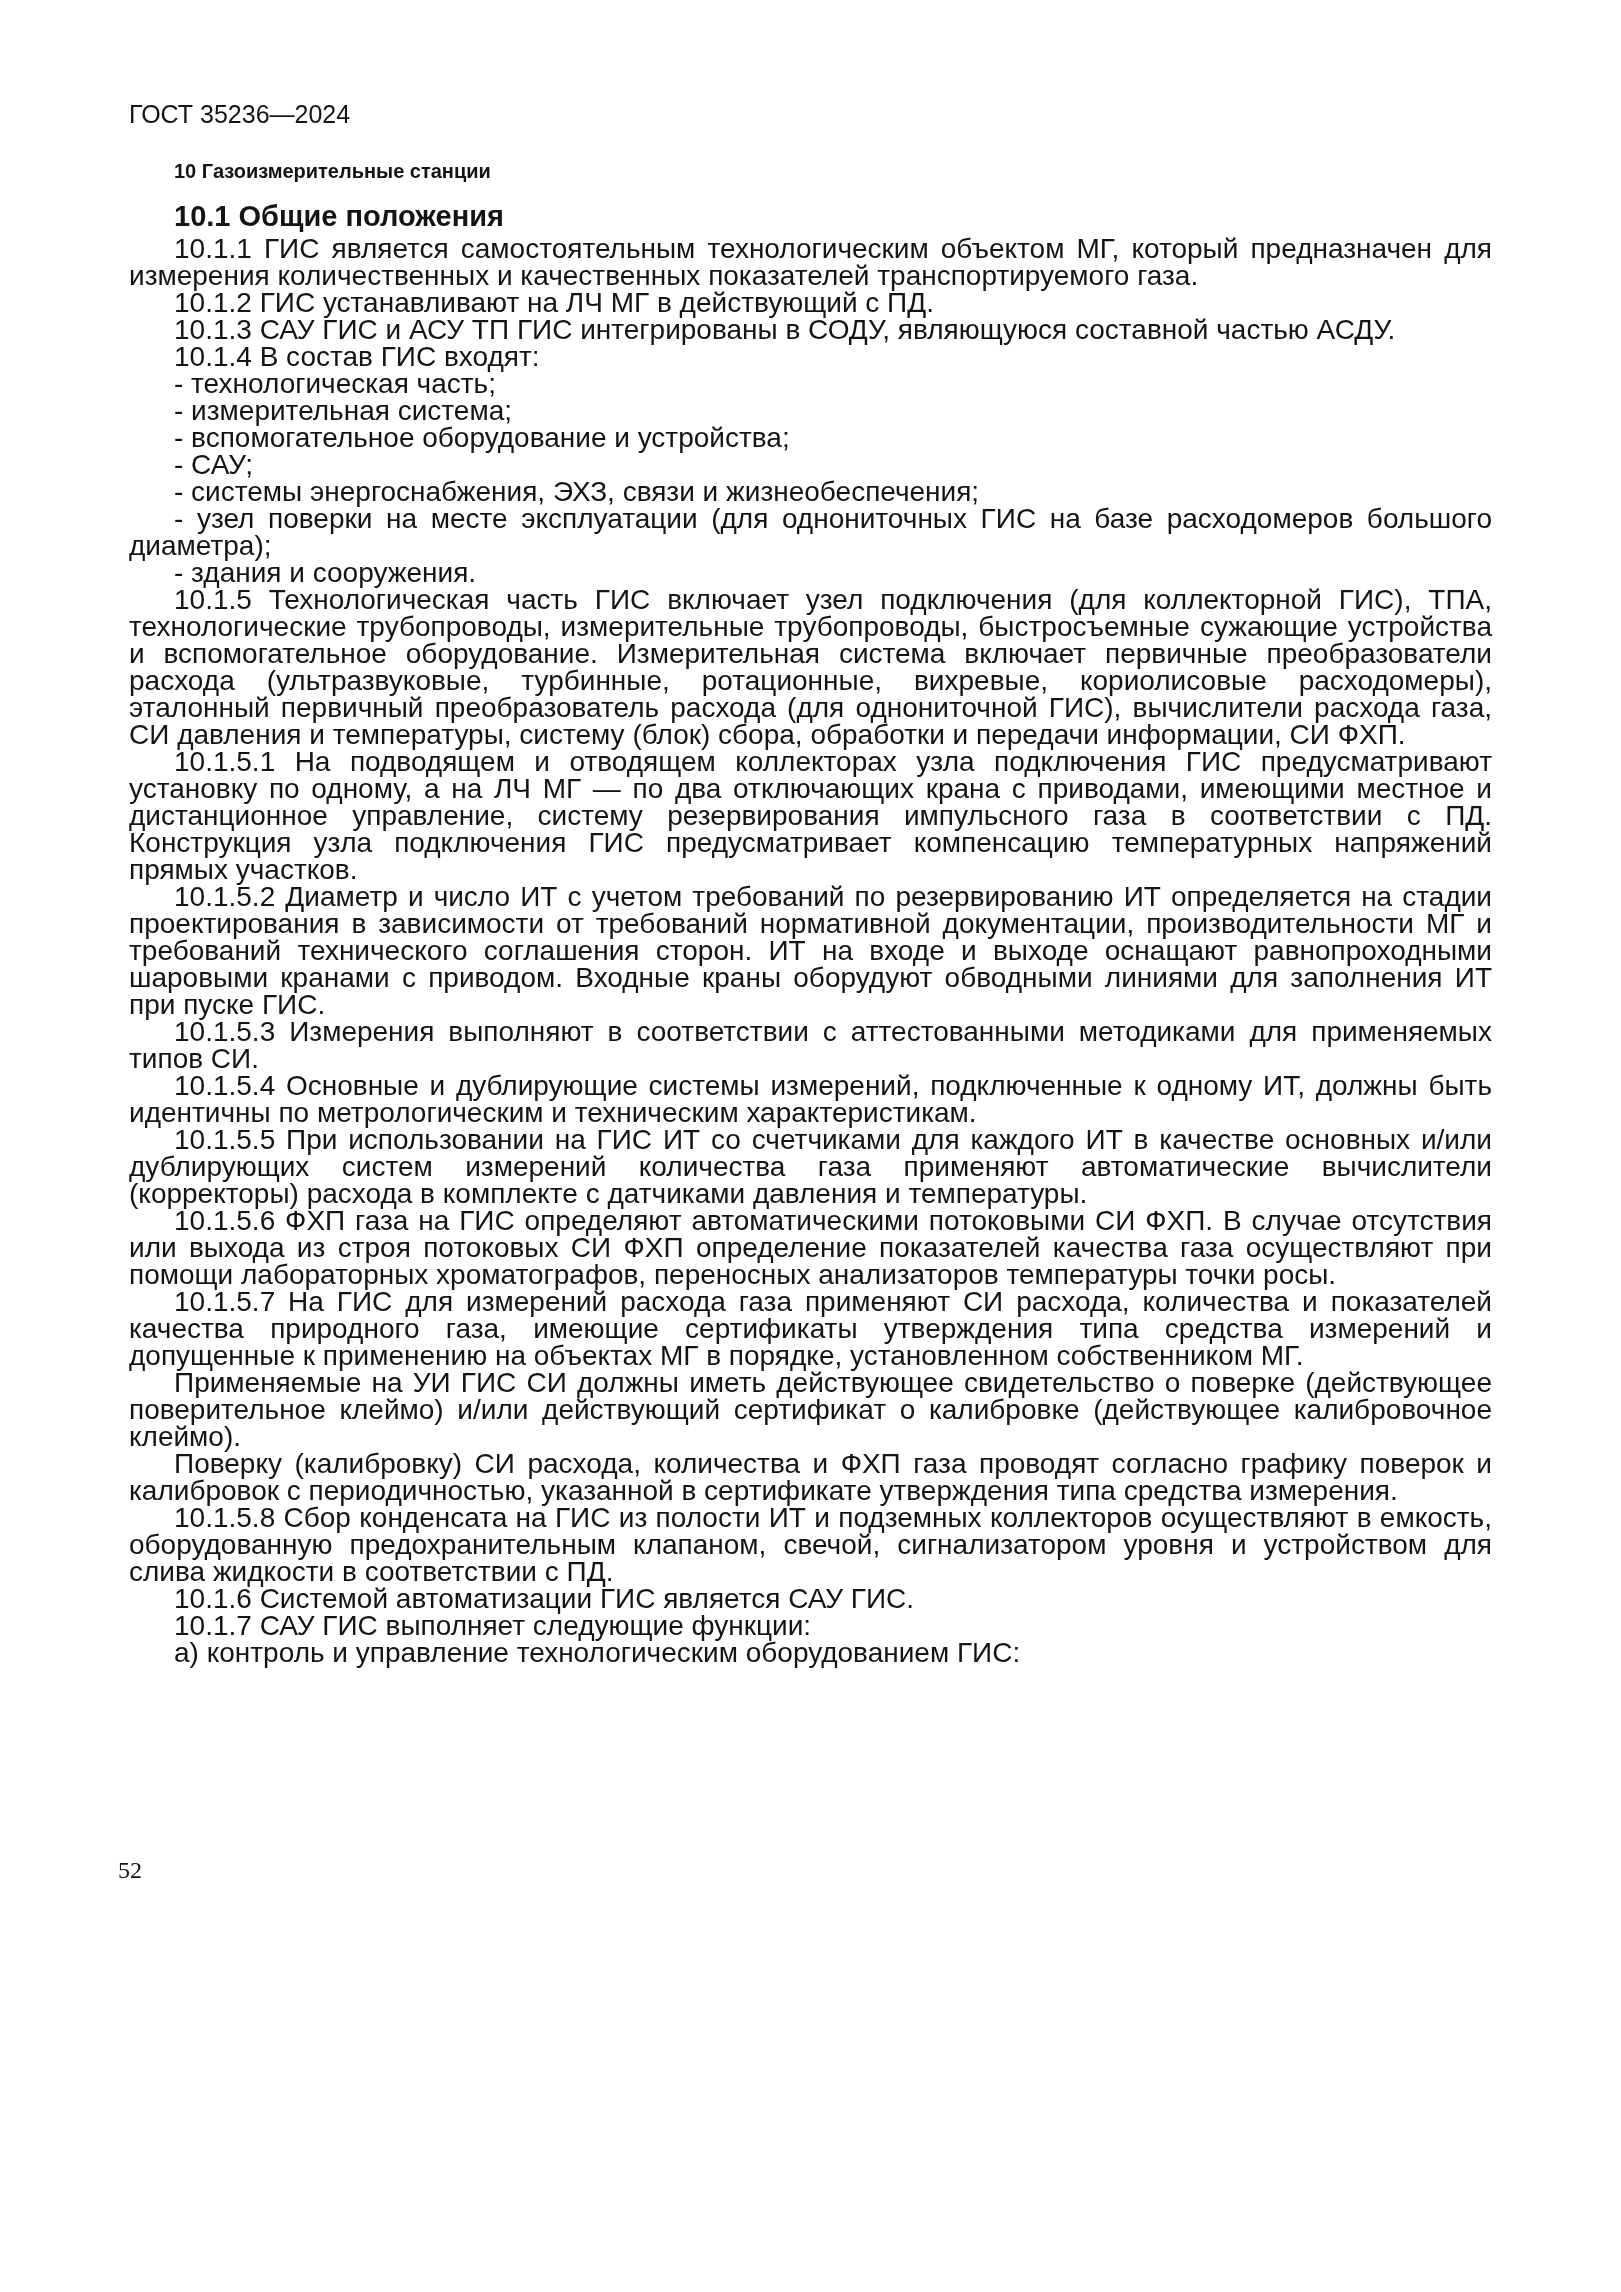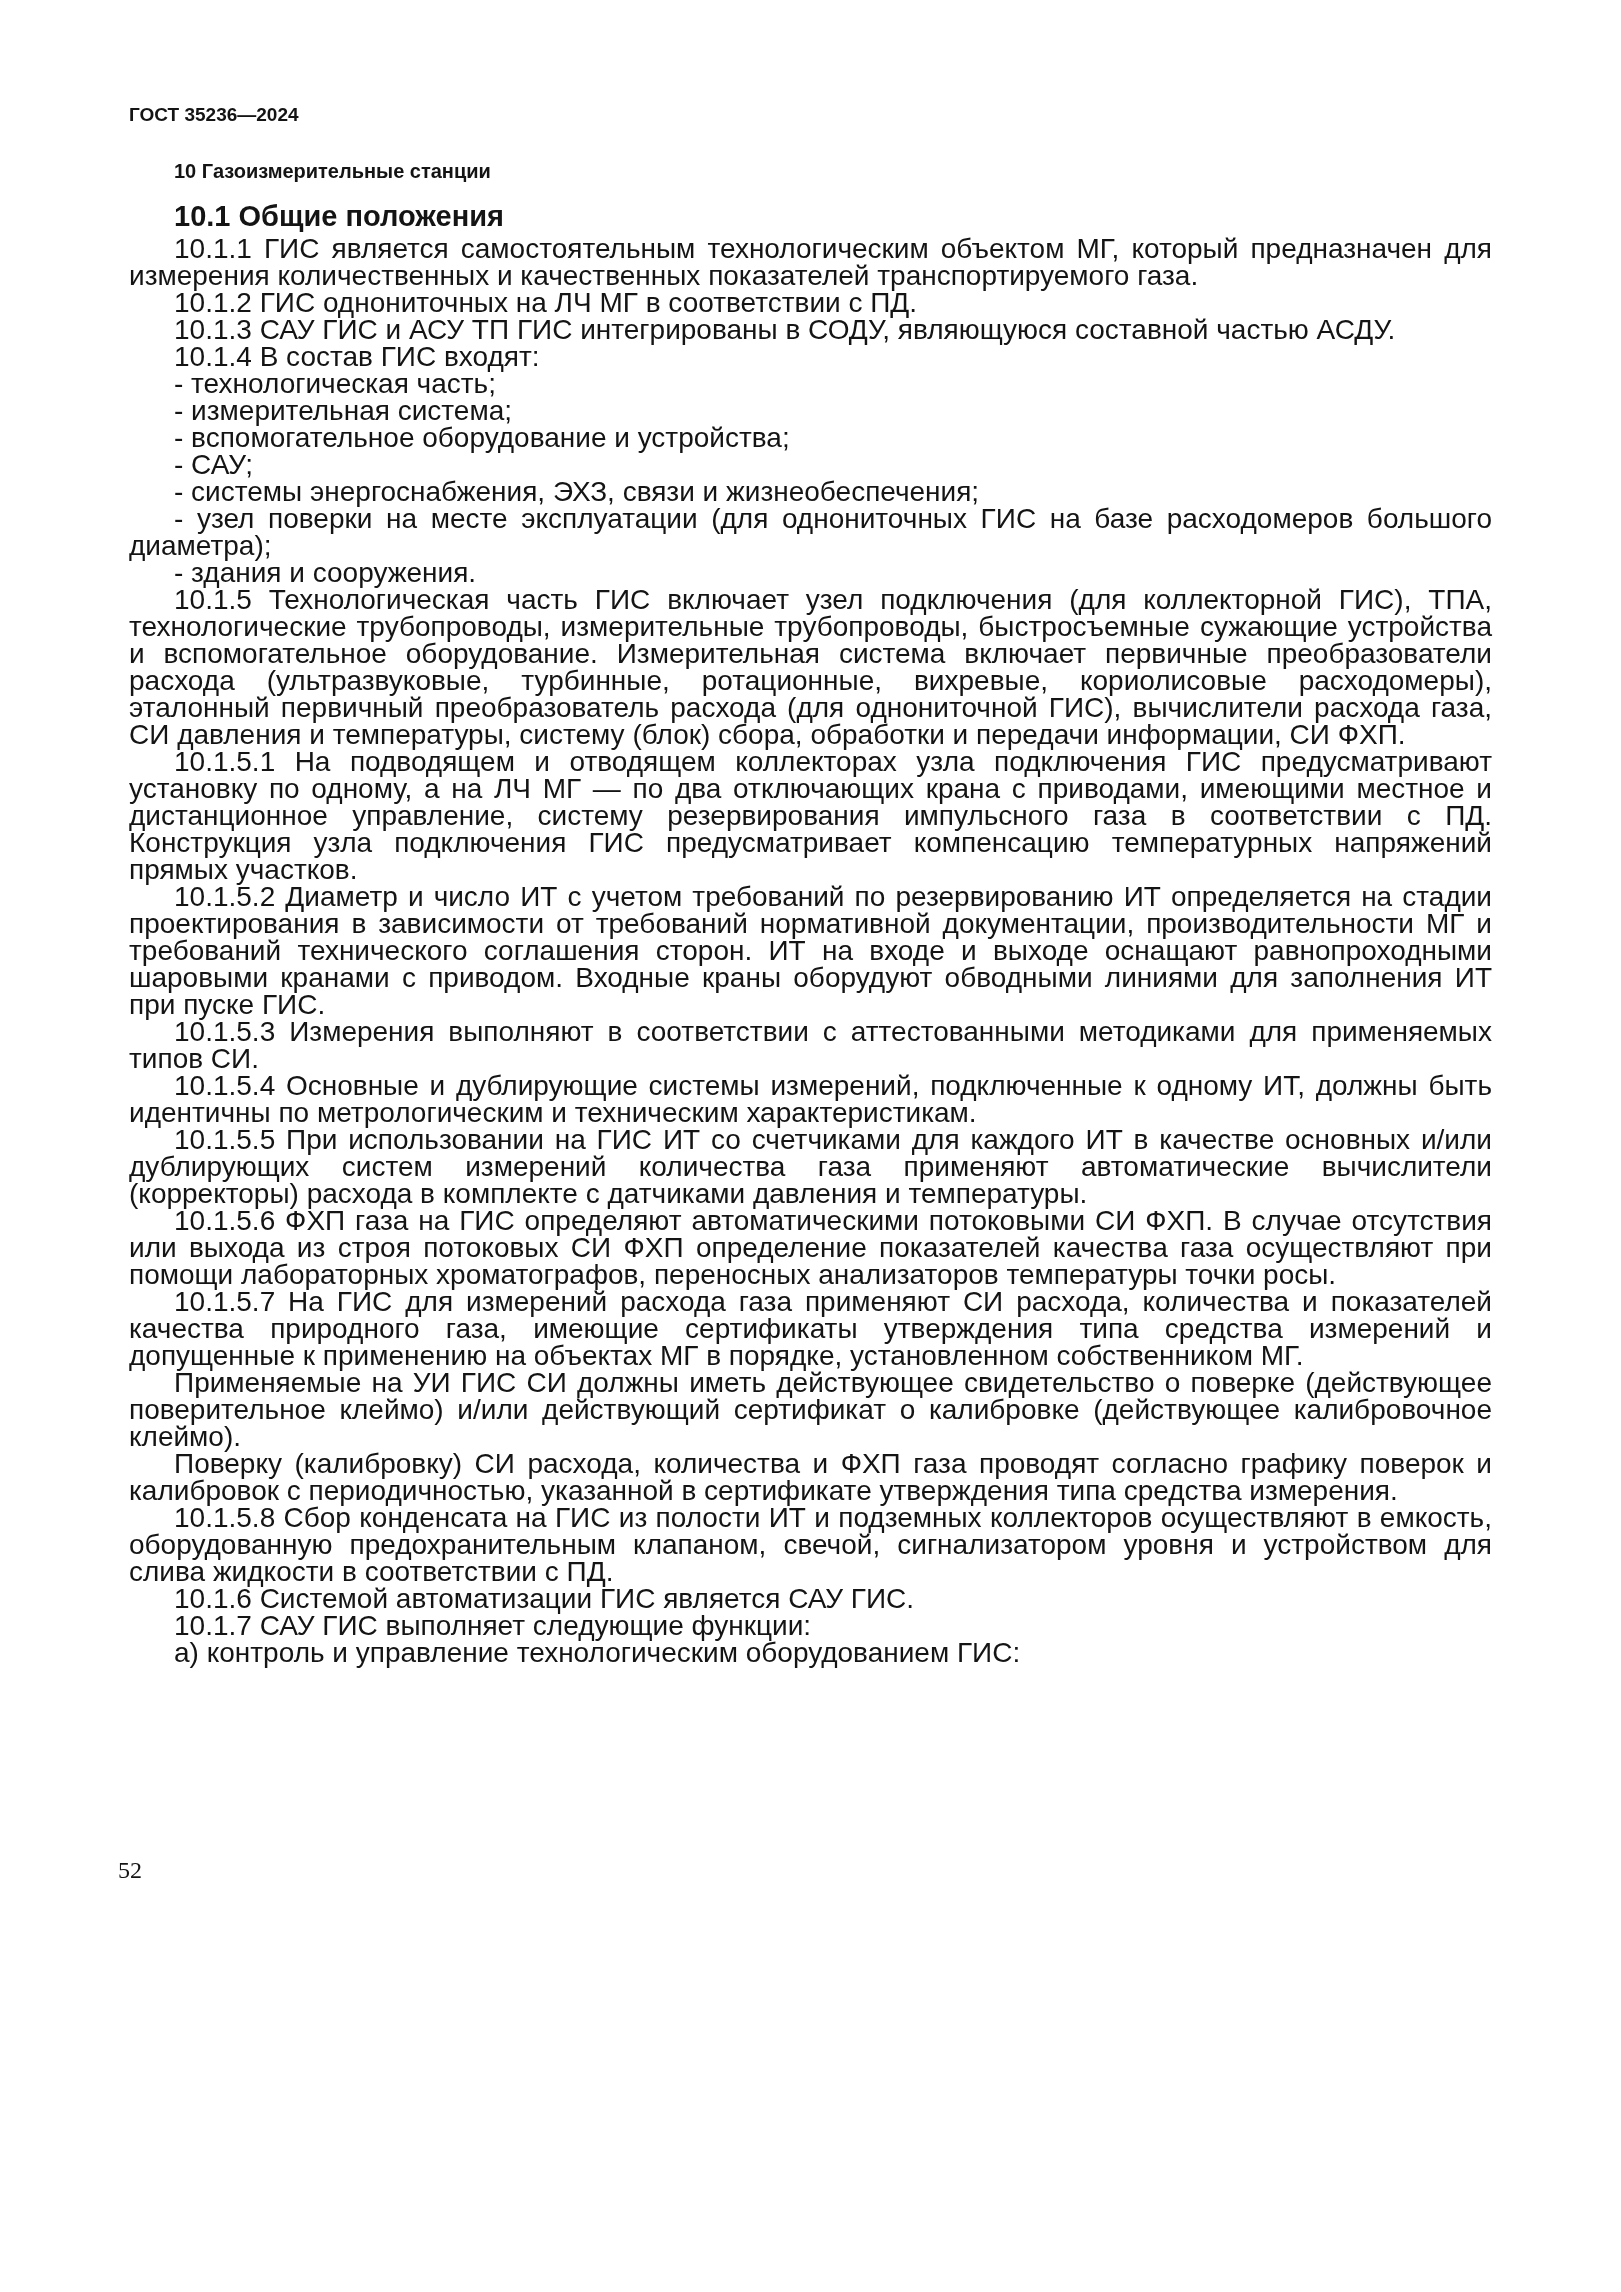--- a/index.html
+++ b/index.html
@@ -10,23 +10,23 @@
     position: relative;
     font-family: "Liberation Sans", "DejaVu Sans", sans-serif;
     color: #141414;
   }
   .page {
     position: absolute;
     inset: 0;
     padding: 101px 129px 0 129px;
   }
   .doc-header {
-    font-size: 19px;
+    font-size: 25px;
     line-height: 27.4px;
-    font-weight: bold;
+    font-weight: normal;
   }
   .section-title {
     margin-top: 26.5px;
     margin-left: 45px;
     font-size: 20px;
     line-height: 33px;
     font-weight: bold;
   }
   .subsection-title {
     margin-top: 14.7px;
@@ -59,21 +59,21 @@
 <div class="page">
 
   <div class="doc-header">ГОСТ 35236—2024</div>
 
   <h1 class="section-title">10 Газоизмерительные станции</h1>
 
   <h2 class="subsection-title">10.1 Общие положения</h2>
 
   <div class="body-text">
     <p>10.1.1 ГИС является самостоятельным технологическим объектом МГ, который предназначен для измерения количественных и качественных показателей транспортируемого газа.</p>
-    <p>10.1.2 ГИС однониточных на ЛЧ МГ в соответствии с ПД.</p>
+    <p>10.1.2 ГИС устанавливают на ЛЧ МГ в действующий с ПД.</p>
     <p>10.1.3 САУ ГИС и АСУ ТП ГИС интегрированы в СОДУ, являющуюся составной частью АСДУ.</p>
     <p>10.1.4 В состав ГИС входят:</p>
     <p>- технологическая часть;</p>
     <p>- измерительная система;</p>
     <p>- вспомогательное оборудование и устройства;</p>
     <p>- САУ;</p>
     <p>- системы энергоснабжения, ЭХЗ, связи и жизнеобеспечения;</p>
     <p>- узел поверки на месте эксплуатации (для однониточных ГИС на базе расходомеров большого диаметра);</p>
     <p>- здания и сооружения.</p>
     <p>10.1.5 Технологическая часть ГИС включает узел подключения (для коллекторной ГИС), ТПА, технологические трубопроводы, измерительные трубопроводы, быстросъемные сужающие устройства и вспомогательное оборудование. Измерительная система включает первичные преобразователи расхода (ультразвуковые, турбинные, ротационные, вихревые, кориолисовые расходомеры), эталонный первичный преобразователь расхода (для однониточной ГИС), вычислители расхода газа, СИ давления и температуры, систему (блок) сбора, обработки и передачи информации, СИ ФХП.</p>

